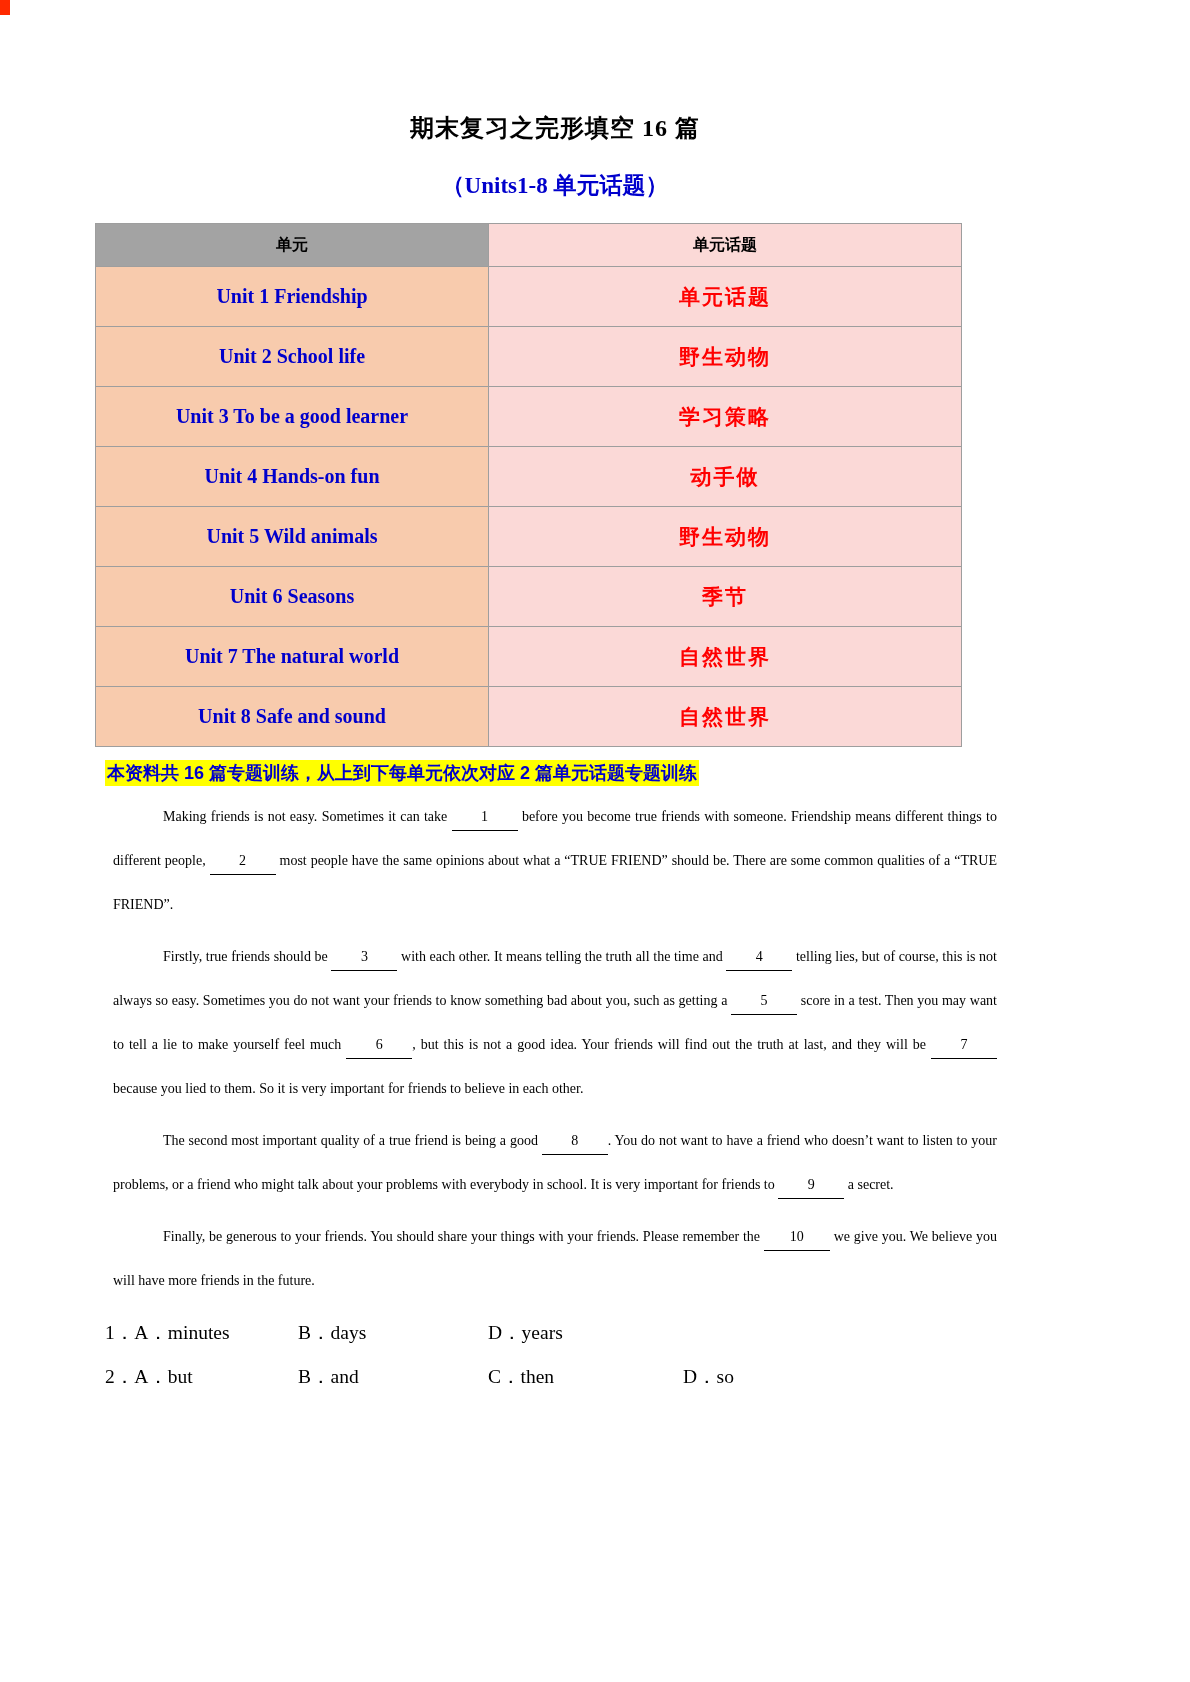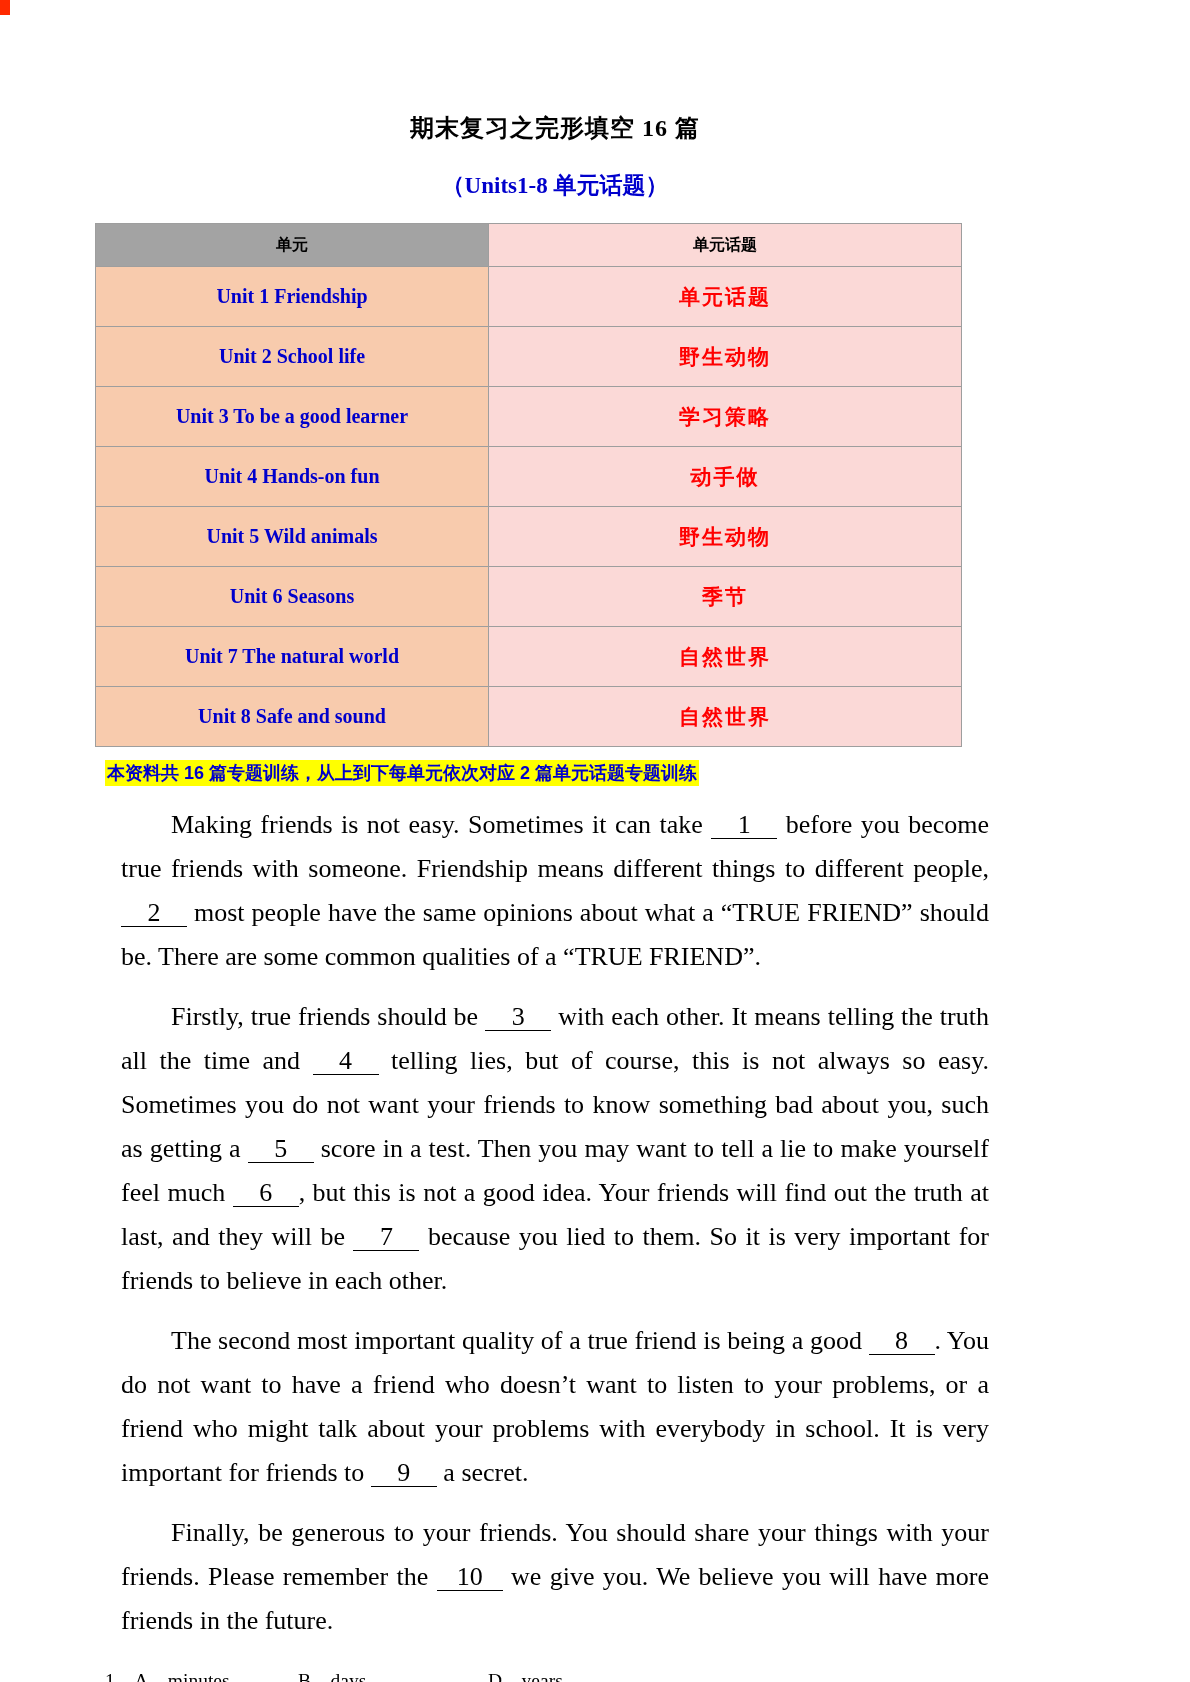--- a/index.html
+++ b/index.html
@@ -58,22 +58,22 @@
     background:#ffff00;
     color:#0000cc;
     font-family:"Liberation Sans","DejaVu Sans",sans-serif;
     font-weight:bold;
     font-size:18px;
     line-height:26px;
     padding:0 2px;
   }
   .passage { margin-top:7px; }
   .para {
-    margin:16px;
-    font-size:26px;
+    margin:8px;
+    font-size:14px;
     line-height:44px;
     text-align:justify;
     text-indent:50px;
   }
   .blank {
     display:inline-block;
     min-width:66px;
     border-bottom:1px solid #000;
     text-align:center;
     text-indent:0;

